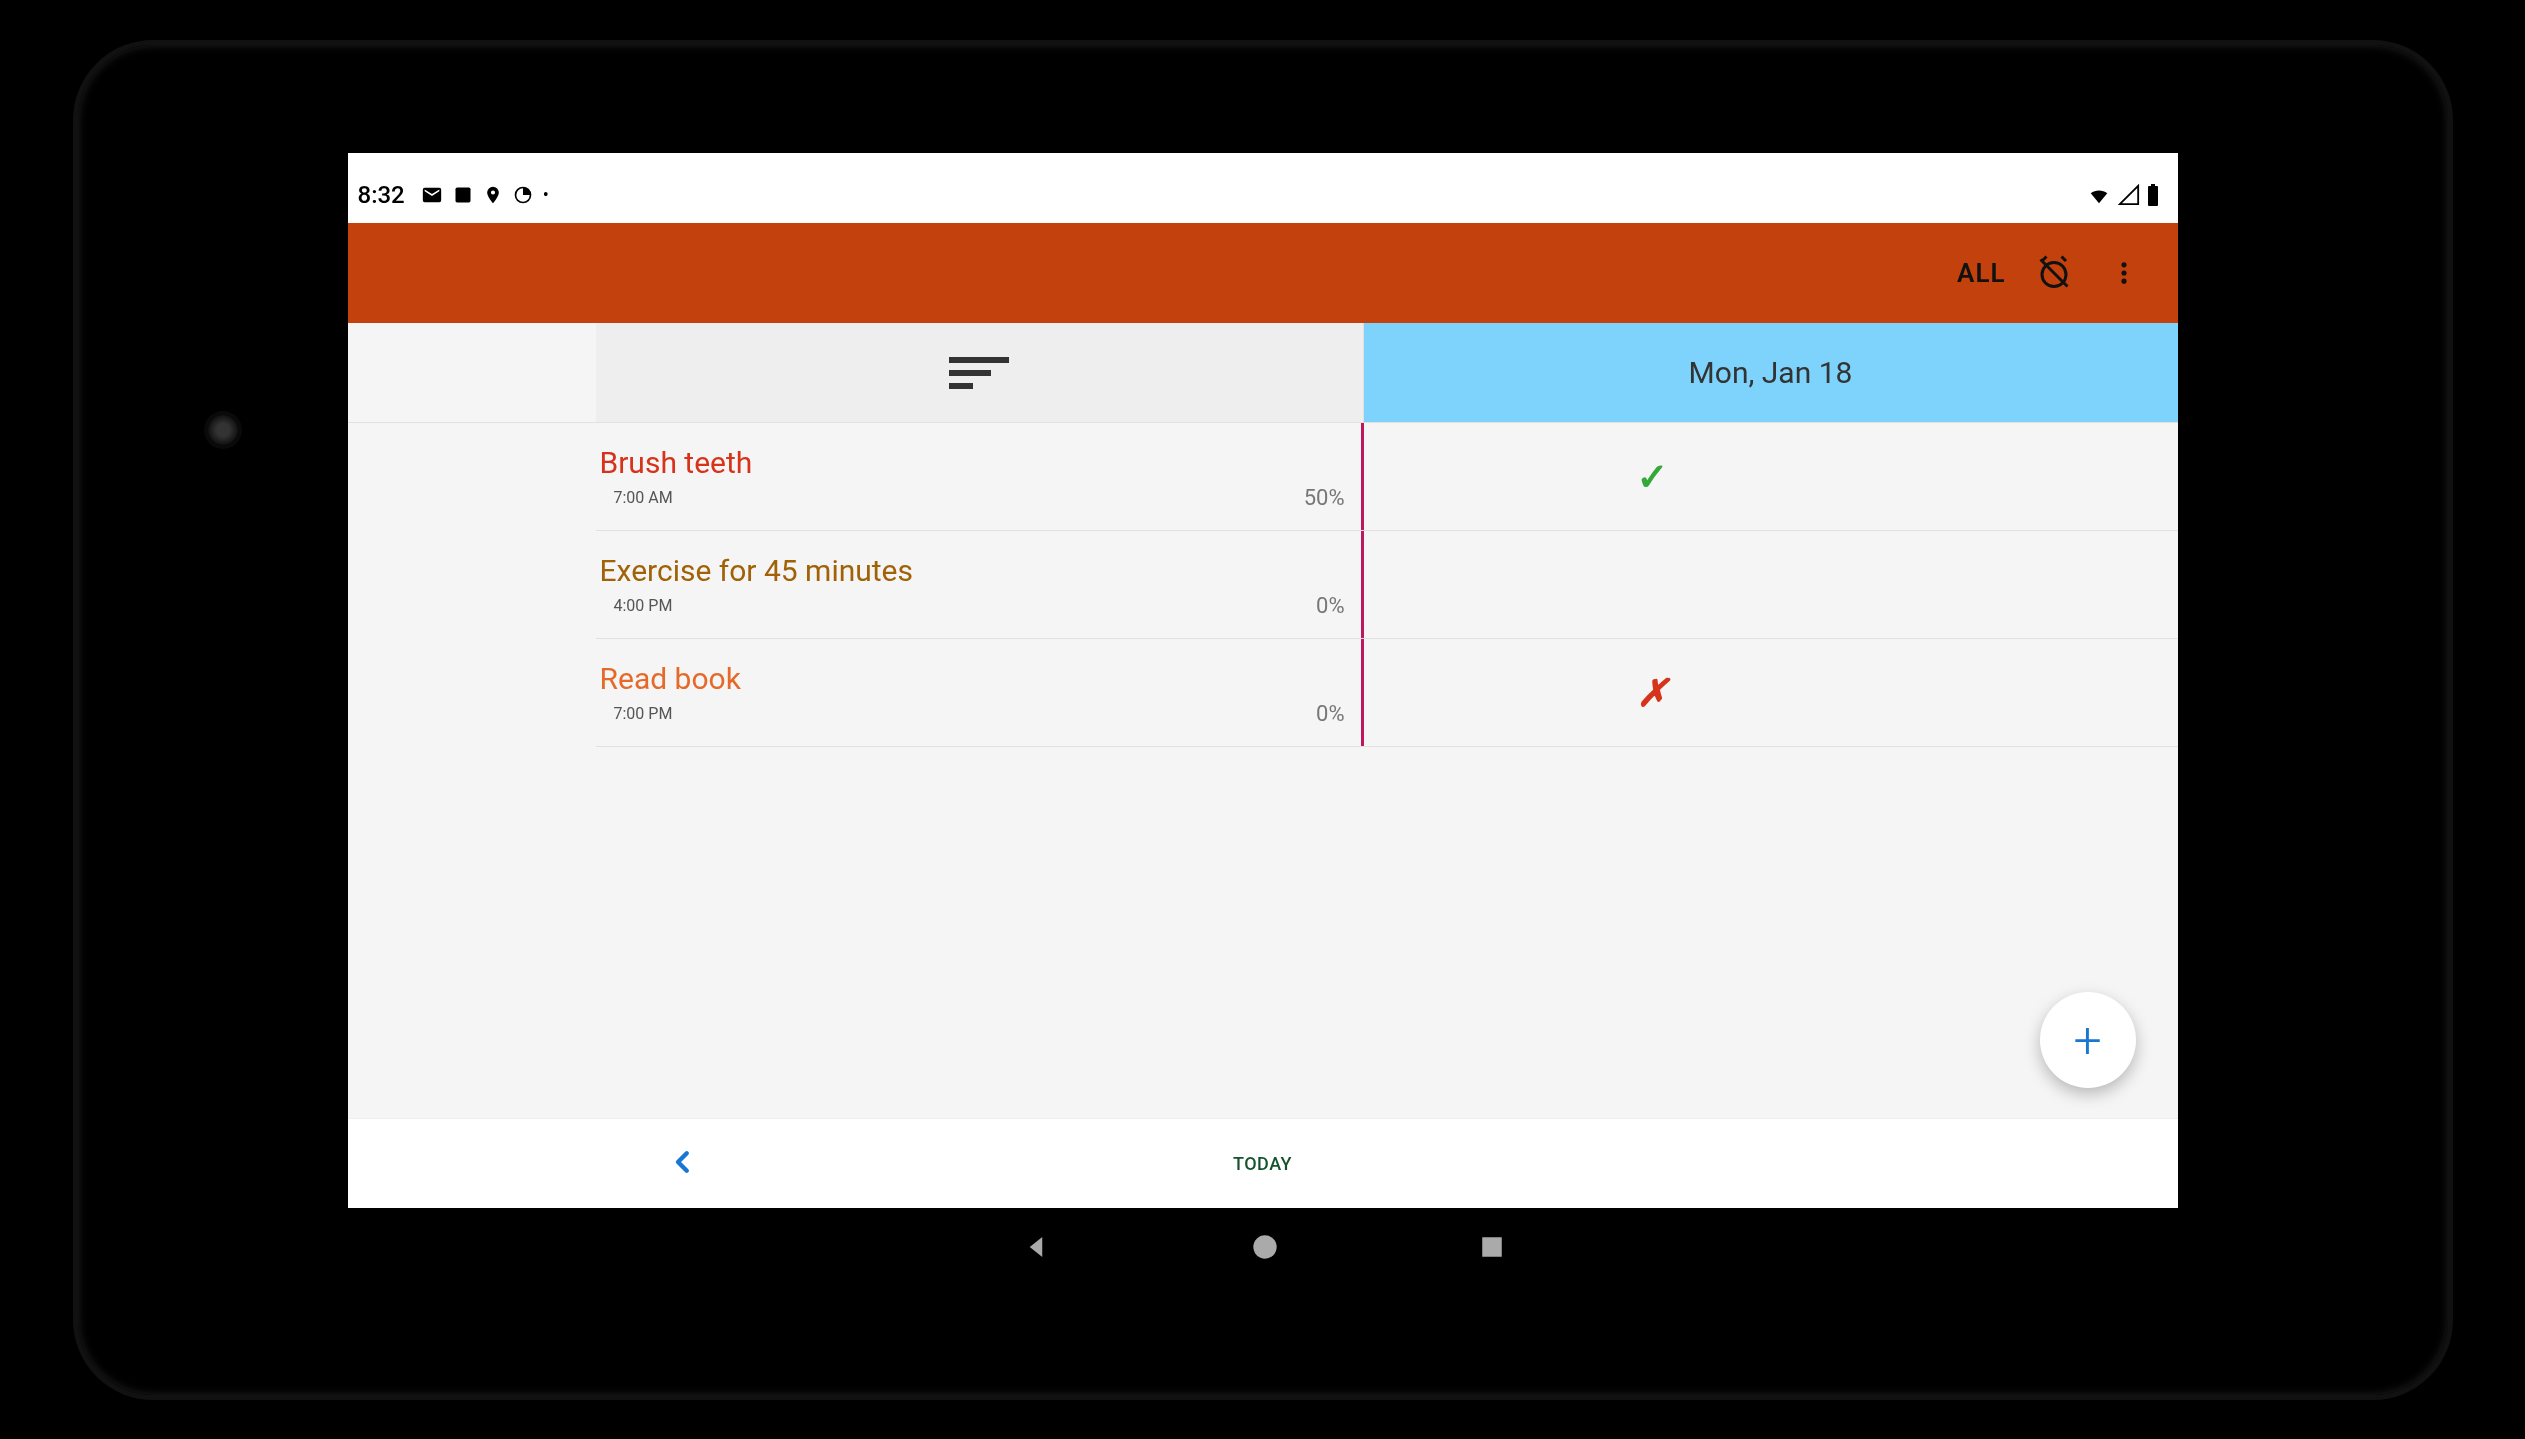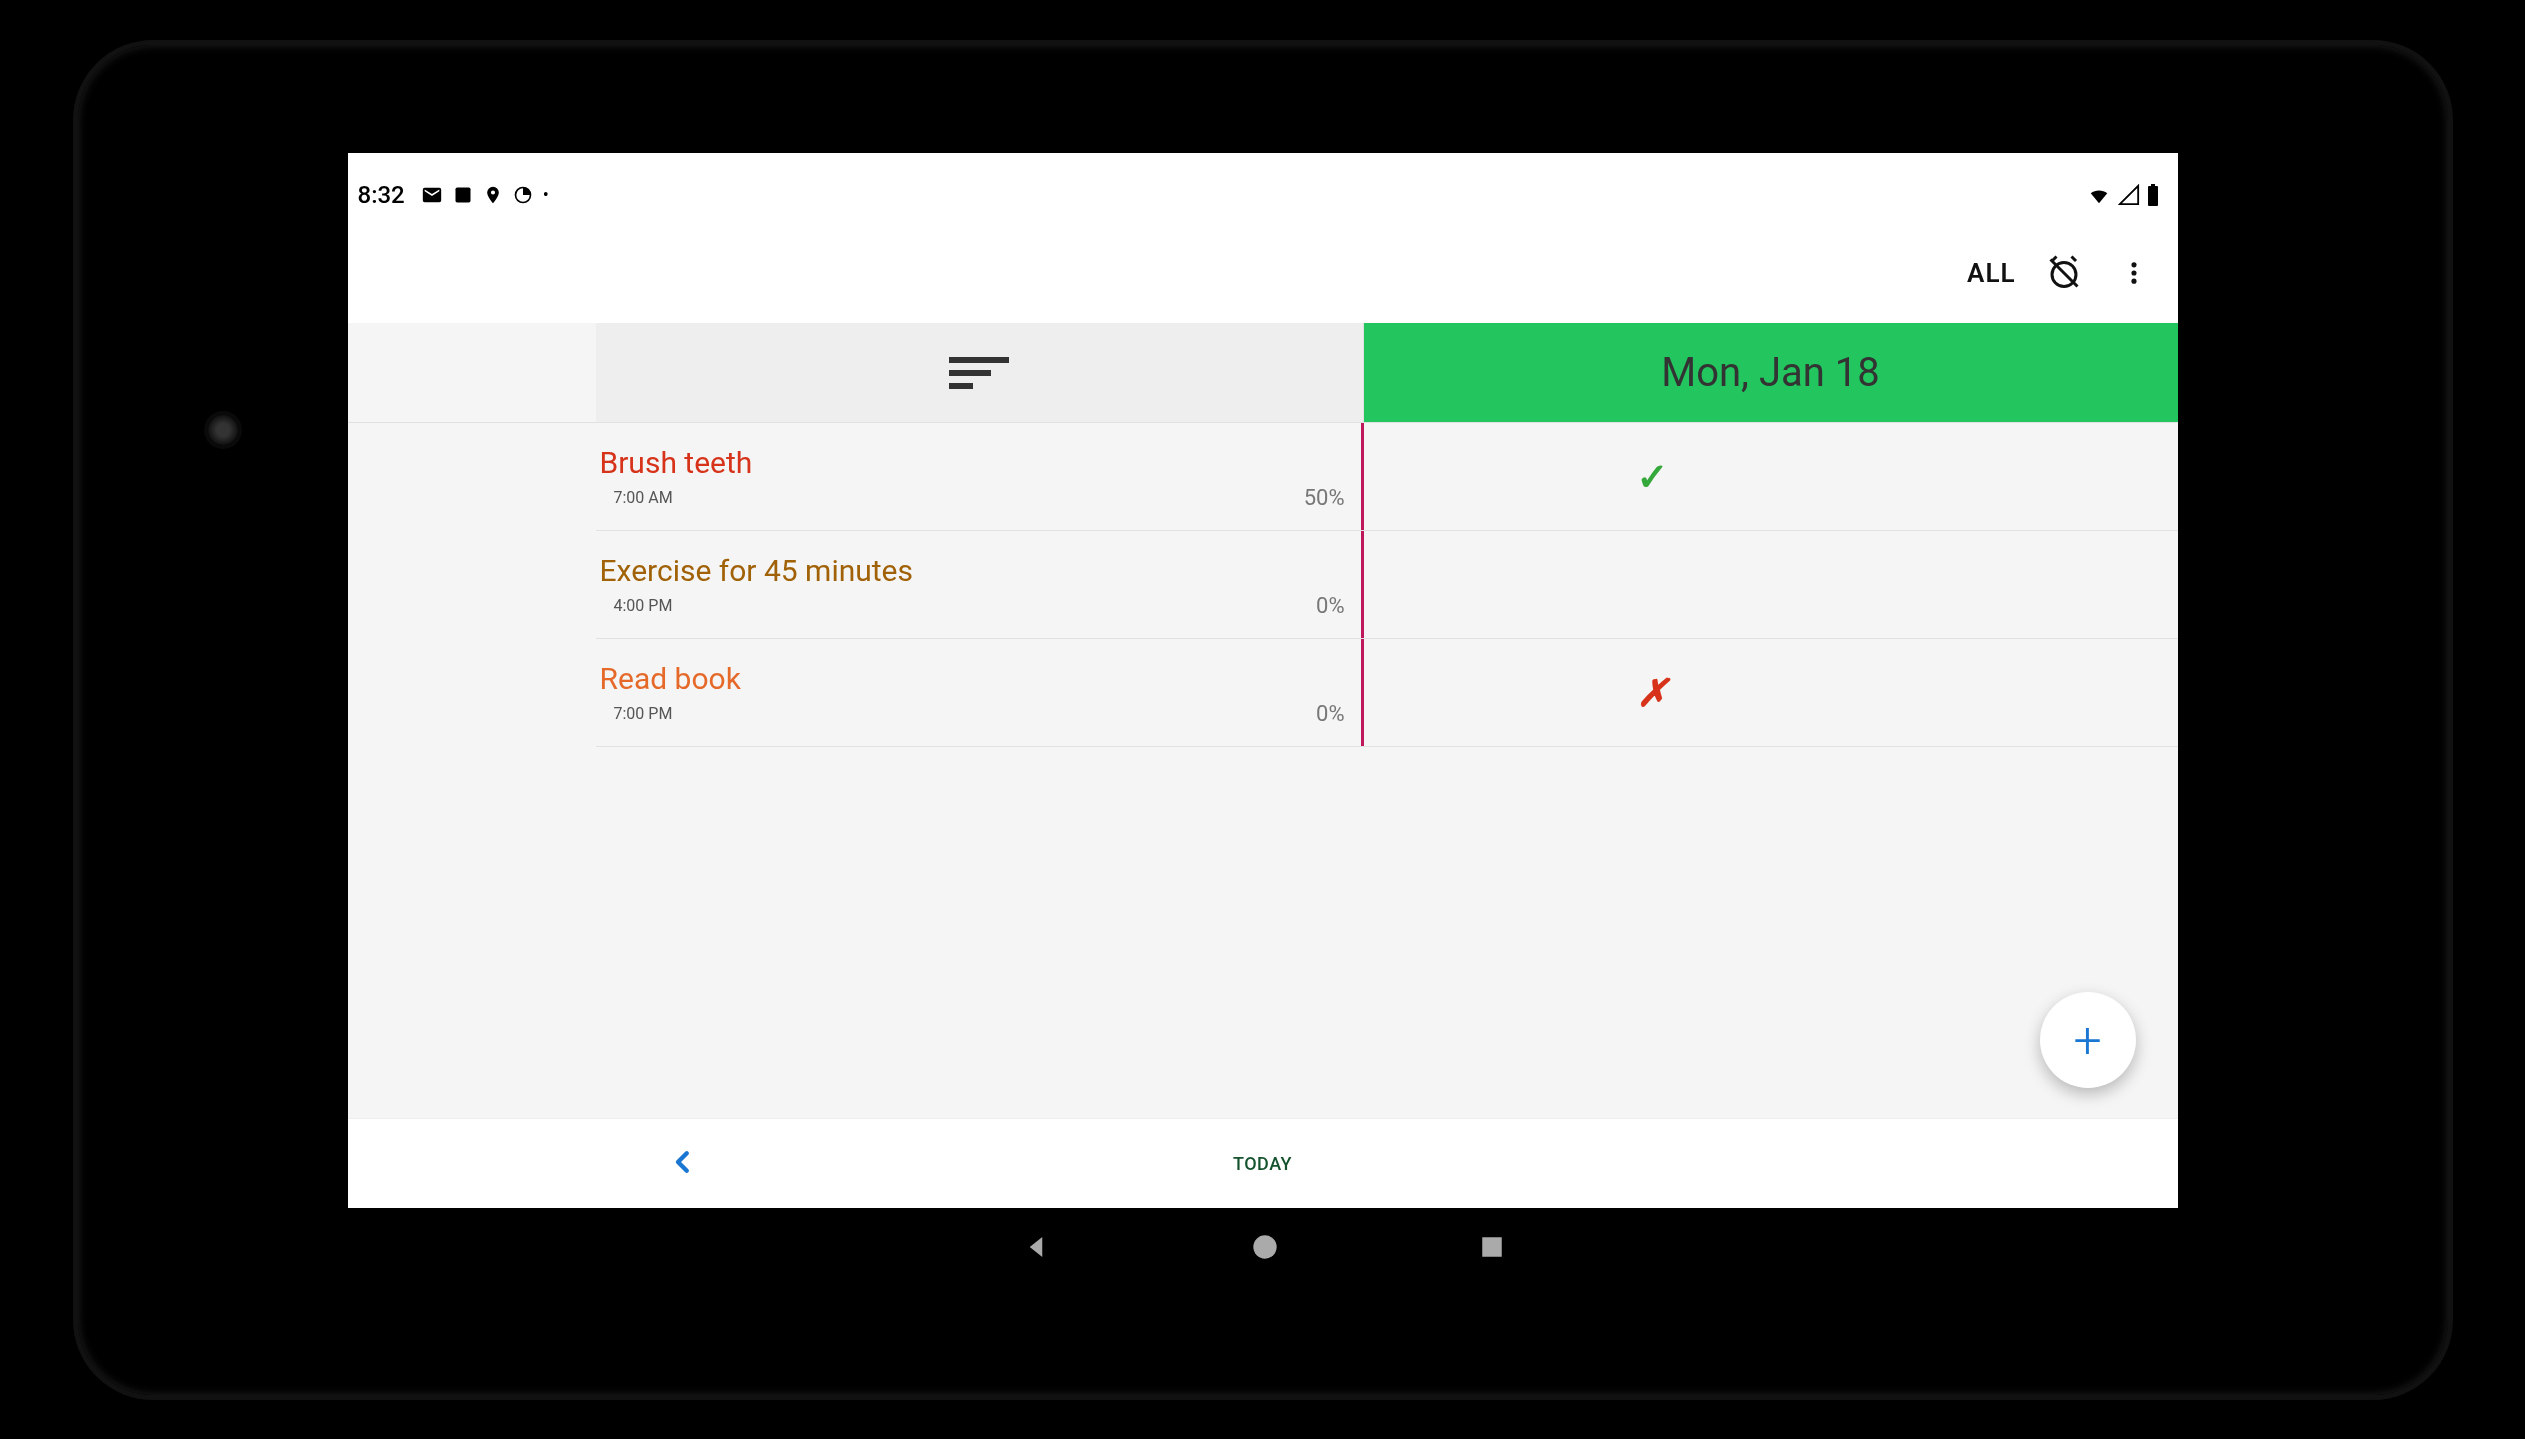--- a/index.html
+++ b/index.html
@@ -55,25 +55,25 @@
       display:flex;
       align-items:center;
       gap:10px;
     }
     .status-time { font-weight:500; margin-right:6px;}
     .status-right { display:flex; align-items:center; gap:6px;}
     .si { display:inline-flex; }
     
     .app-bar {
       height: 100px;
-      background:#ffffff;
+      background:#c2410c;
       display:flex;
       align-items:center;
       justify-content:flex-end;
-      padding-right:22px;
+      padding-right:32px;
       gap: 26px;
     }
     .app-bar .filter-label {
       font-size:26px;
       font-weight:600;
       color:#111;
       letter-spacing:1px;
     }
     .app-bar-icon {
       display:flex; align-items:center; justify-content:center;
@@ -100,23 +100,23 @@
       align-items:center;
       justify-content:center;
       border-right:1px solid #e1e1e1;
     }
     .sort-icon svg { display:block; }
     .header-date {
       flex:1;
       display:flex;
       align-items:center;
       justify-content:center;
-      font-size: 40px;
+      font-size: 30px;
       color:#333;
-      background:#22c55e;
+      background:#7dd3fc;
       text-align:right;
     }
     
     .rows {
       padding-left:248px;
     }
     .habit-row {
       height:108px;
       display:flex;
       border-bottom:1px solid #e1e1e1;

